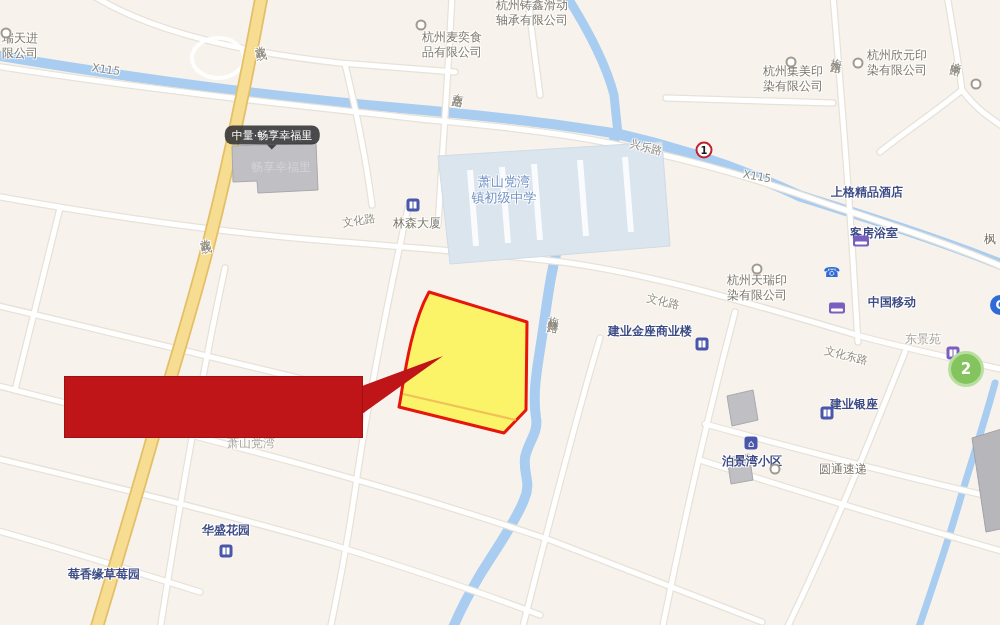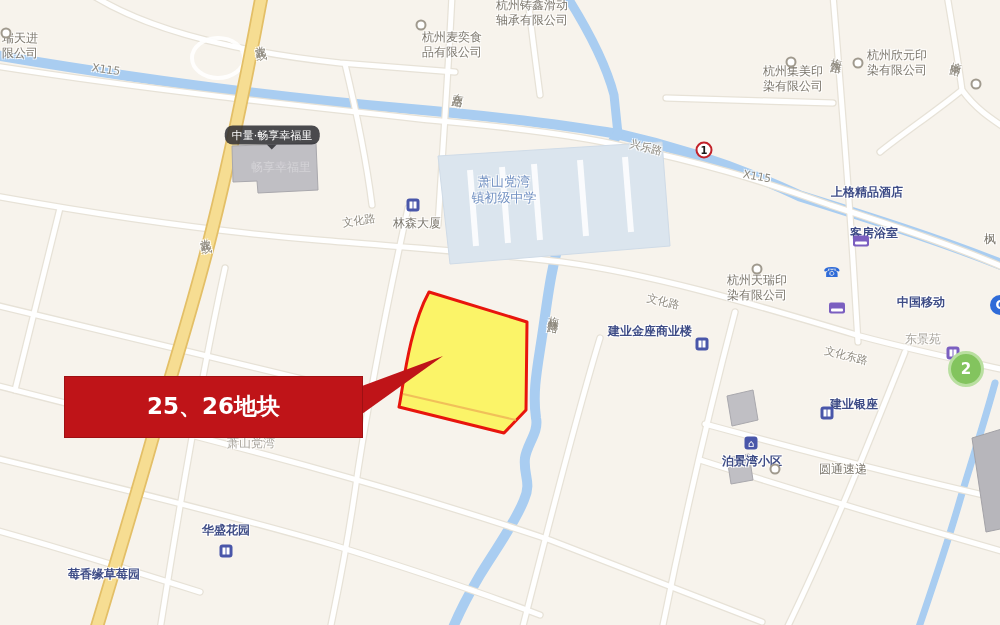--- a/index.html
+++ b/index.html
@@ -189,21 +189,21 @@
   <div class="lbl" style="left:990px;top:239px;">枫</div>
   <div class="lbl navy" style="left:867px;top:192px;">上格精品酒店</div>
   <div class="lbl navy" style="left:874px;top:233px;">客房浴室</div>
   <div class="lbl" style="left:757px;top:288px;">杭州天瑞印
 染有限公司</div>
   <div class="lbl blue" style="left:504px;top:190px;">萧山党湾
 镇初级中学</div>
   <div class="lbl" style="left:417px;top:223px;">林森大厦</div>
   <div class="lbl onbldg" style="left:281px;top:167px;">畅享幸福里</div>
   <div class="lbl navy" style="left:650px;top:331px;">建业金座商业楼</div>
-  <div class="lbl navy" style="left:921px;top:302px;text-align:right;">中国移动</div>
+  <div class="lbl navy" style="left:892px;top:302px;text-align:right;">中国移动</div>
   <div class="lbl faint" style="left:923px;top:339px;">东景苑</div>
   <div class="lbl navy" style="left:829px;top:404px;margin-left:25px;">建业银座</div>
   <div class="lbl navy" style="left:752px;top:461px;">泊景湾小区</div>
   <div class="lbl" style="left:821px;top:469px;padding-left:44px;">圆通速递</div>
   <div class="lbl faint" style="left:251px;top:443px;">萧山党湾</div>
   <div class="lbl navy" style="left:226px;top:530px;">华盛花园</div>
   <div class="lbl navy" style="left:104px;top:574px;">莓香缘草莓园</div>
 
   <div class="lbl road" style="left:106px;top:70px;transform:translate(-50%,-50%) rotate(8deg);">X115</div>
   <div class="lbl road" style="left:757px;top:177px;transform:translate(-50%,-50%) rotate(10deg);">X115</div>
@@ -234,16 +234,15 @@
   <div class="poi bicon purple" style="left:953px;top:301px;"></div>
   <div class="poi bed" style="left:861px;top:176px;"></div>
   <div class="poi bed" style="left:837px;top:232px;"></div>
   <div class="poi house" style="left:751px;top:443px;">⌂</div>
   <div class="poi phone" style="left:832px;top:272px;">☎</div>
   <div class="poi metro" style="left:966px;top:369px;">2</div>
   <div class="poi circ1" style="left:704px;top:150px;">1</div>
   <div class="poi bluec" style="left:1000px;top:305px;">C</div>
 
   <div class="callout">
-    <div>25、26地块</div>
   </div>
 
 </div>
 
 </body></html>

